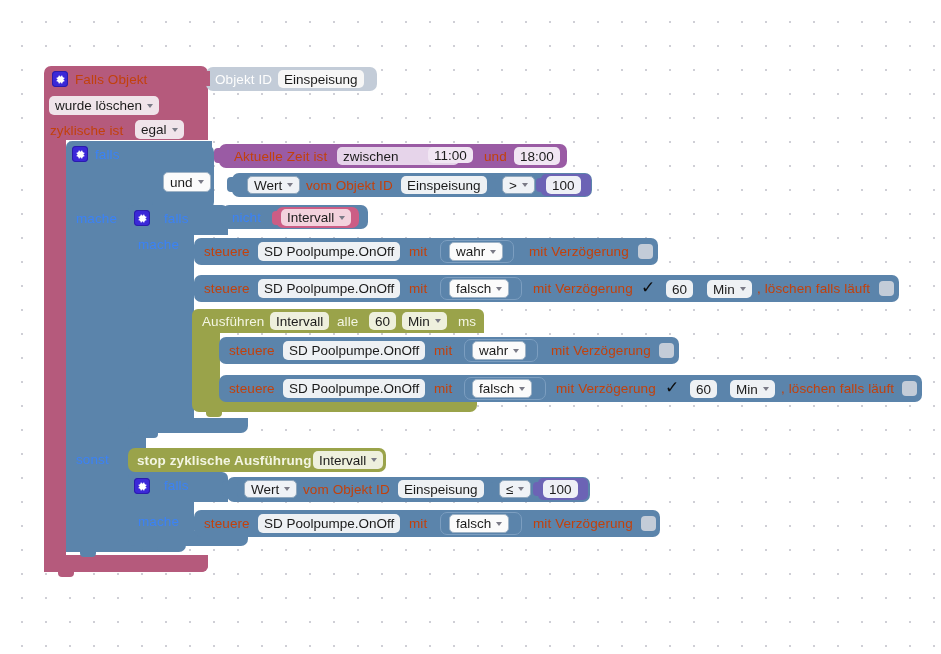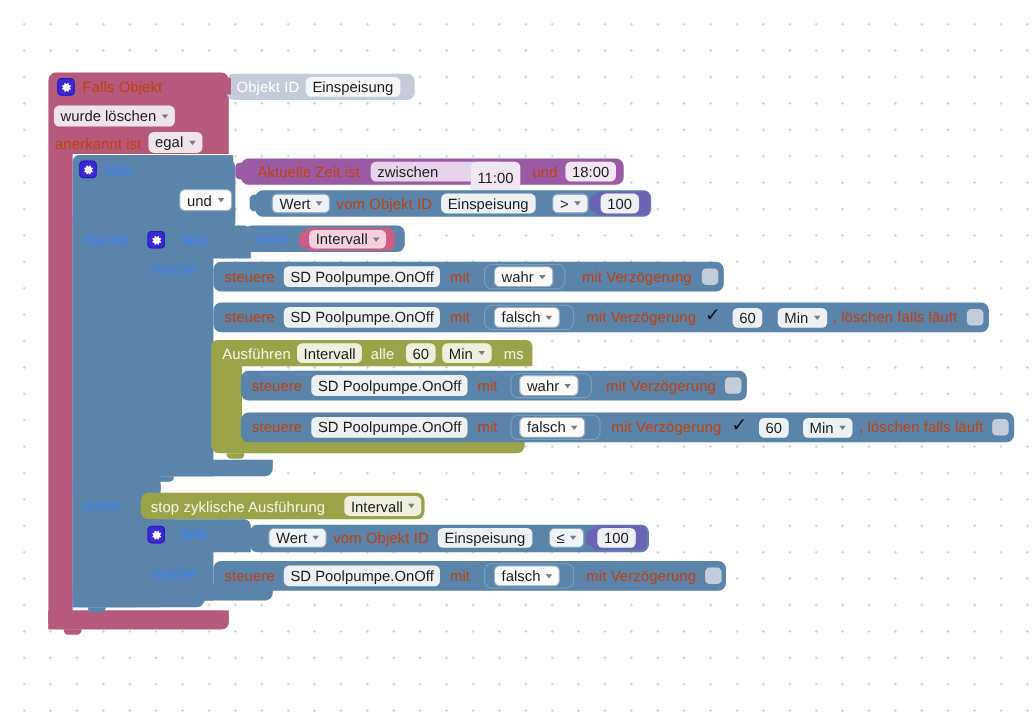--- a/index.html
+++ b/index.html
@@ -111,21 +111,21 @@
   <div class="lbl" style="left:215px;top:73px;color:#fdfdfd;">Objekt ID</div>
   <div class="fld" style="left:278px;top:70px;height:18px;background:#f6f6f6;">
     <span class="cap">Einspeisung</span>
   </div>
 
   <div class="fld" style="left:49px;top:96px;height:19px;background:#f0e4ea;">
     <span>wurde löschen</span>
     <span class="caret"></span>
   </div>
 
-  <div class="lbl" style="left:50px;top:124px;">anerkannt ist</div>
+  <div class="lbl" style="left:50px;top:124px;">zyklische ist</div>
   <div class="fld" style="left:135px;top:120px;height:19px;background:#f0e4ea;">
     <span>egal</span>
     <span class="caret"></span>
   </div>
 
   <div class="blk c-blue r6" style="left:66px;top:141px;width:100px;height:60px;border-radius:6px 6px 0 0;"></div>
   <div class="blk c-blue" style="left:66px;top:196px;width:58px;height:356px;"></div>
   <div class="blk c-blue" style="left:124px;top:141px;width:88px;height:71px;"></div>
   <div class="blk c-blue" style="left:66px;top:196px;width:80px;height:250px;"></div>
   <div class="blk c-blue" style="left:66px;top:440px;width:80px;height:112px;"></div>
@@ -148,21 +148,21 @@
     <span class="caret"></span>
   </div>
 
   <div class="blk c-purple r6" style="left:219px;top:144px;width:348px;height:24px;"></div>
   <div class="plug" style="left:214px;top:148px;background:#9a5ba4;width:8px;height:15px;border-radius:4px 0 0 4px;"></div>
   <div class="lbl" style="left:234px;top:150px;">Aktuelle Zeit ist</div>
   <div class="fld" style="left:337px;top:147px;height:18px;background:#e6d4ea;gap:43px;">
     <span>zwischen</span>
     <span class="caret"></span>
   </div>
-  <div class="fld" style="left:428px;top:147px;height:28px;background:#f1e6f3;justify-content:flex-end;">
+  <div class="fld" style="left:428px;top:147px;height:16px;background:#f1e6f3;justify-content:flex-end;">
     <span>11:00</span>
   </div>
   <div class="lbl" style="left:484px;top:150px;">und</div>
   <div class="fld" style="left:514px;top:147px;height:18px;background:#f1e6f3;">
     <span>18:00</span>
   </div>
 
   <div class="blk c-blue r6" style="left:232px;top:173px;width:360px;height:24px;"></div>
   <div class="plug" style="left:227px;top:177px;background:#5b84ab;width:8px;height:15px;border-radius:4px 0 0 4px;"></div>
   <div class="blk c-blue r6" style="left:240px;top:175px;width:256px;height:20px;"></div>
@@ -295,21 +295,21 @@
   </div>
   <div class="fld" style="left:730px;top:380px;height:18px;background:#eef1f4;">
     <span>Min</span>
     <span class="caret"></span>
   </div>
   <div class="lbl" style="left:781px;top:382px;">, löschen falls läuft</div>
   <div class="cbx" style="left:902px;top:381px;"></div>
 
   <div class="blk c-olive r6" style="left:128px;top:448px;width:258px;height:24px;"></div>
   <div class="nub c-olive" style="left:142px;top:472px;"></div>
-  <div class="lbl olv" style="left:137px;top:454px;">stop zyklische Ausführung</div>
+  <div class="lbl olv" style="left:137px;top:454px;font-weight:bold;">stop zyklische Ausführung</div>
   <div class="fld olivef" style="left:313px;top:451px;height:18px;">
     <span>Intervall</span>
     <span class="caret"></span>
   </div>
 
   <div class="blk c-blue r6" style="left:128px;top:472px;width:100px;height:30px;border-radius:6px 6px 0 0;"></div>
   <div class="blk c-blue" style="left:128px;top:496px;width:66px;height:50px;"></div>
   <div class="blk c-blue" style="left:128px;top:531px;width:120px;height:15px;border-radius:0 0 7px 7px;"></div>
   <div class="nub c-blue" style="left:142px;top:546px;"></div>
 

